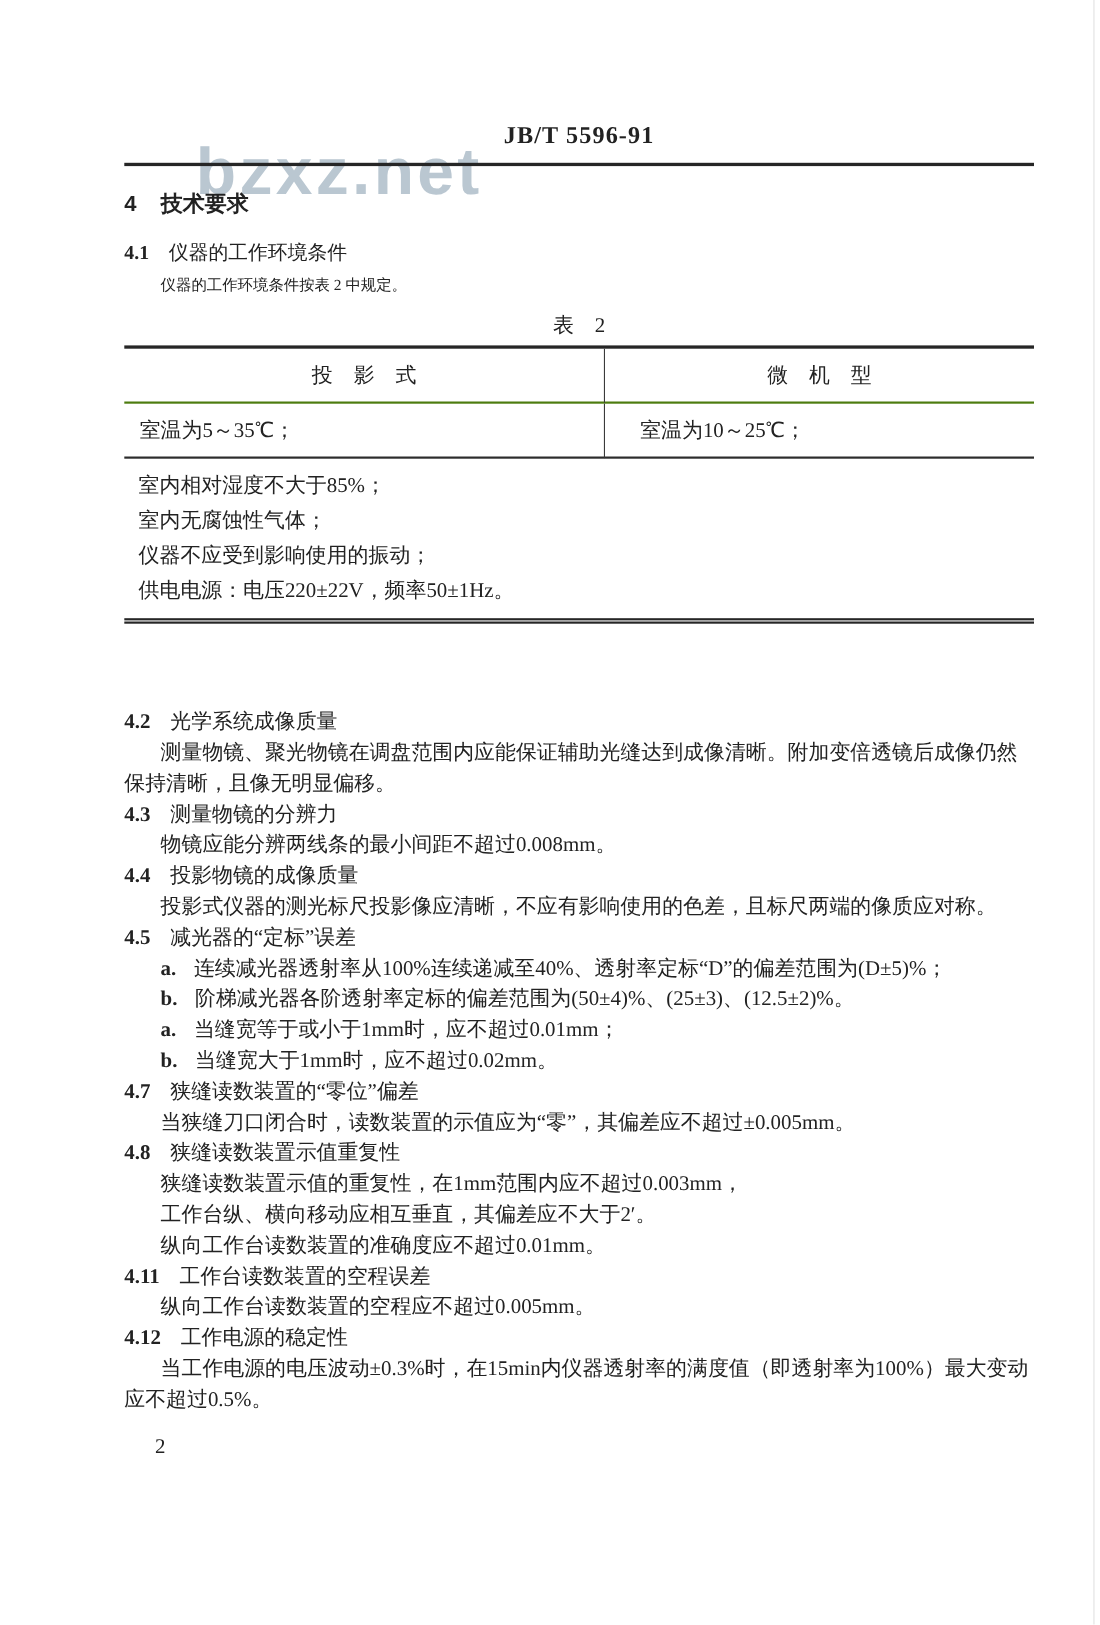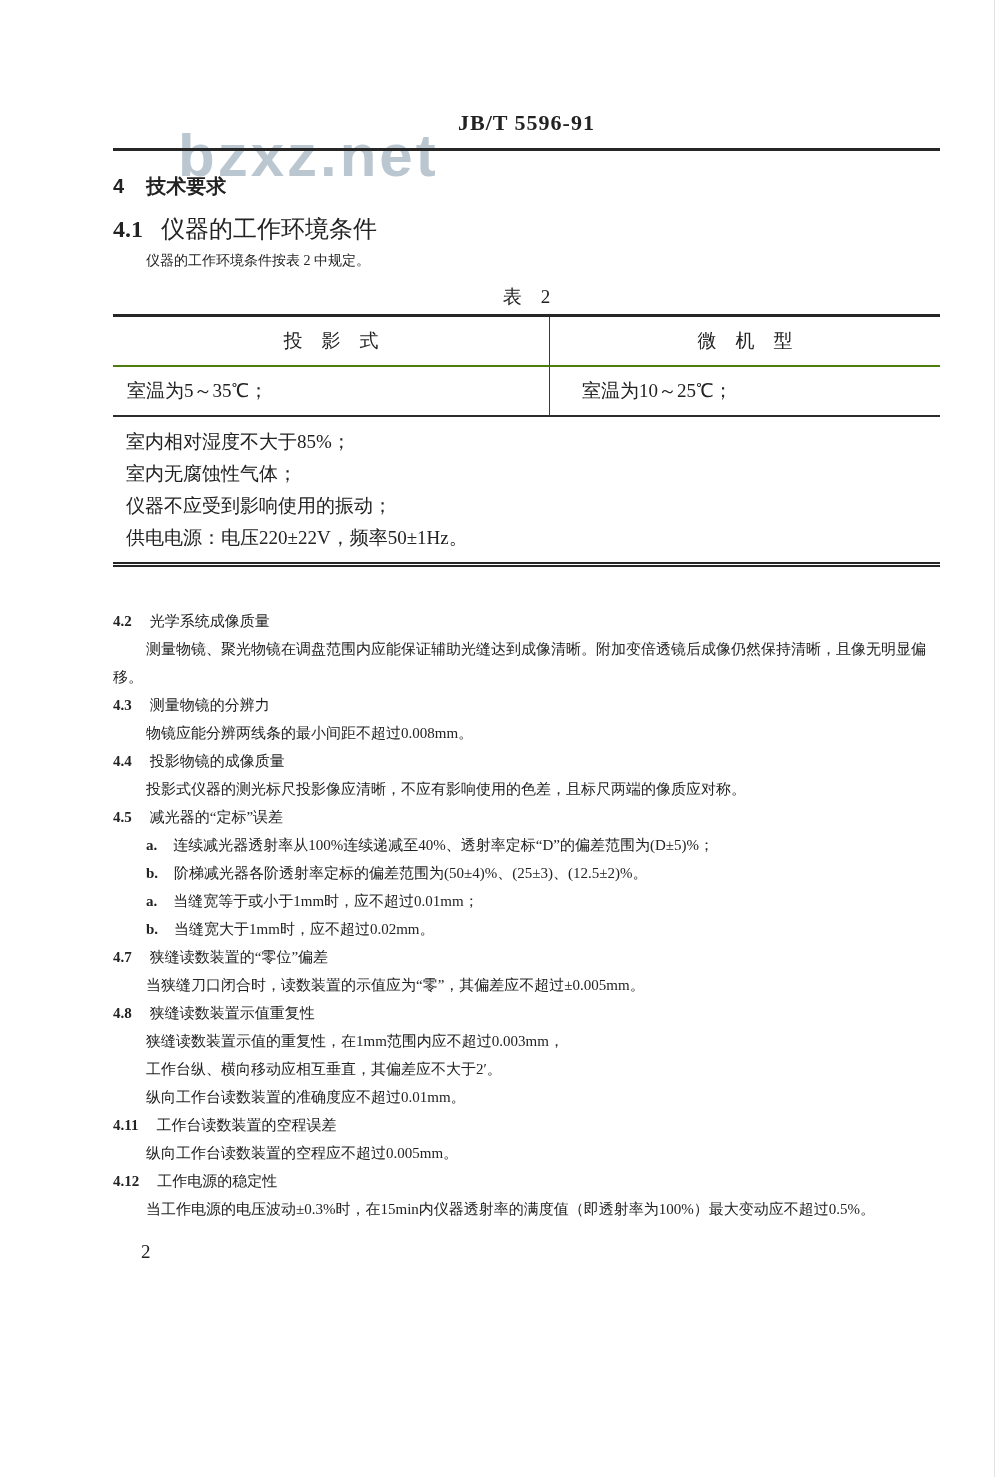--- a/index.html
+++ b/index.html
@@ -48,21 +48,21 @@
   .sec-head{
     margin-top:22px;
     font-family:"Liberation Sans", sans-serif;
     font-weight:bold;
     font-size:20px;
     line-height:26px;
   }
   .sec-head .snum{margin-right:22px;}
   .clause41{
     margin-top:16px;
-    font-size:24px;
+    font-size:18px;
     line-height:28px;
   }
   .clause41 .cnum{font-weight:bold;margin-right:18px;}
   .intro{
     margin-top:4px;
     font-size:14px;
     line-height:28px;
     text-indent:33px;
   }
   .tbl-caption{
@@ -95,22 +95,22 @@
     display:flex;align-items:center;
     border-bottom:2px solid #2c2c2c;
   }
   .t-brow .cell.c0{padding-left:14px;}
   .t-brow .cell.c1{padding-left:32px;}
   .t-notes{
     padding:9px 0 8px 13px;
   }
   .t-notes .note{line-height:32px;}
   .blocks{
-    margin-top:40px;
-    font-size:15px;
+    margin-top:76px;
+    font-size:19px;
   }
   .blk{line-height:28px;}
   .blk .cnum{font-weight:bold;margin-right:18px;}
   .blk.para{text-indent:33px;}
   .blk.item{padding-left:33px;text-indent:0;}
   .blk.item .marker{font-weight:bold;margin-right:16px;}
   .page-number{
     margin-top:16px;
     padding-left:28px;
     font-size:19px;

